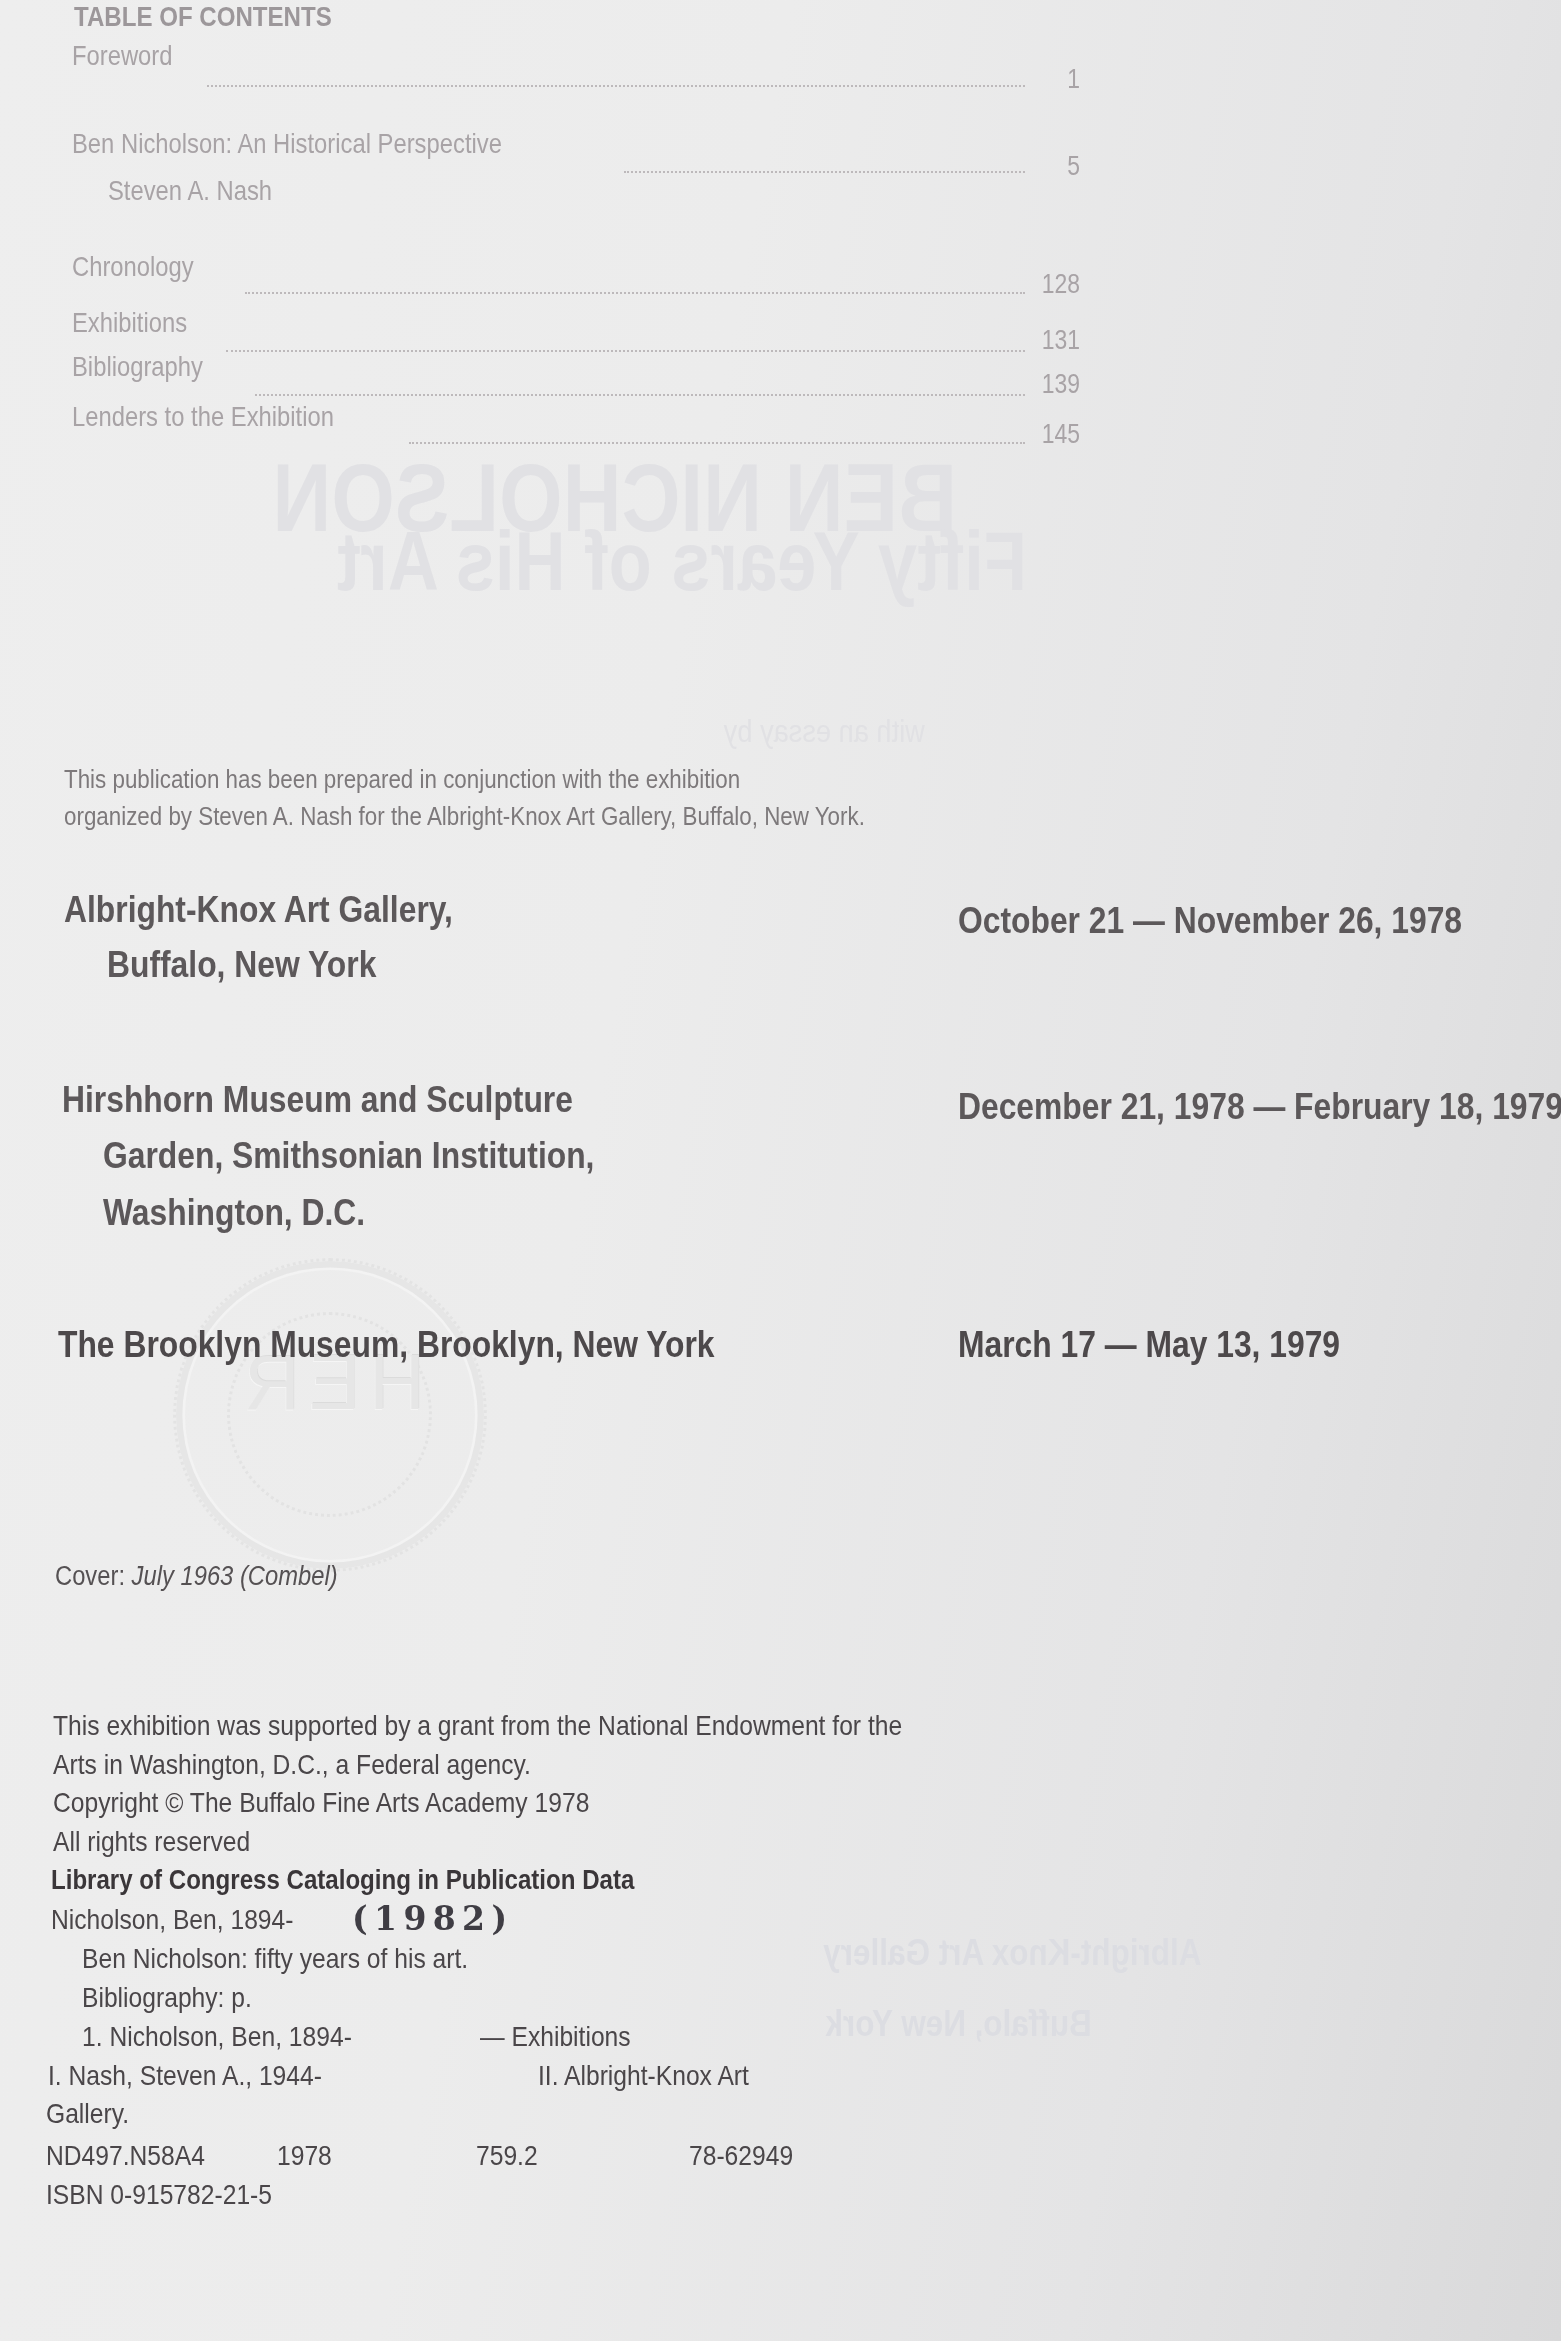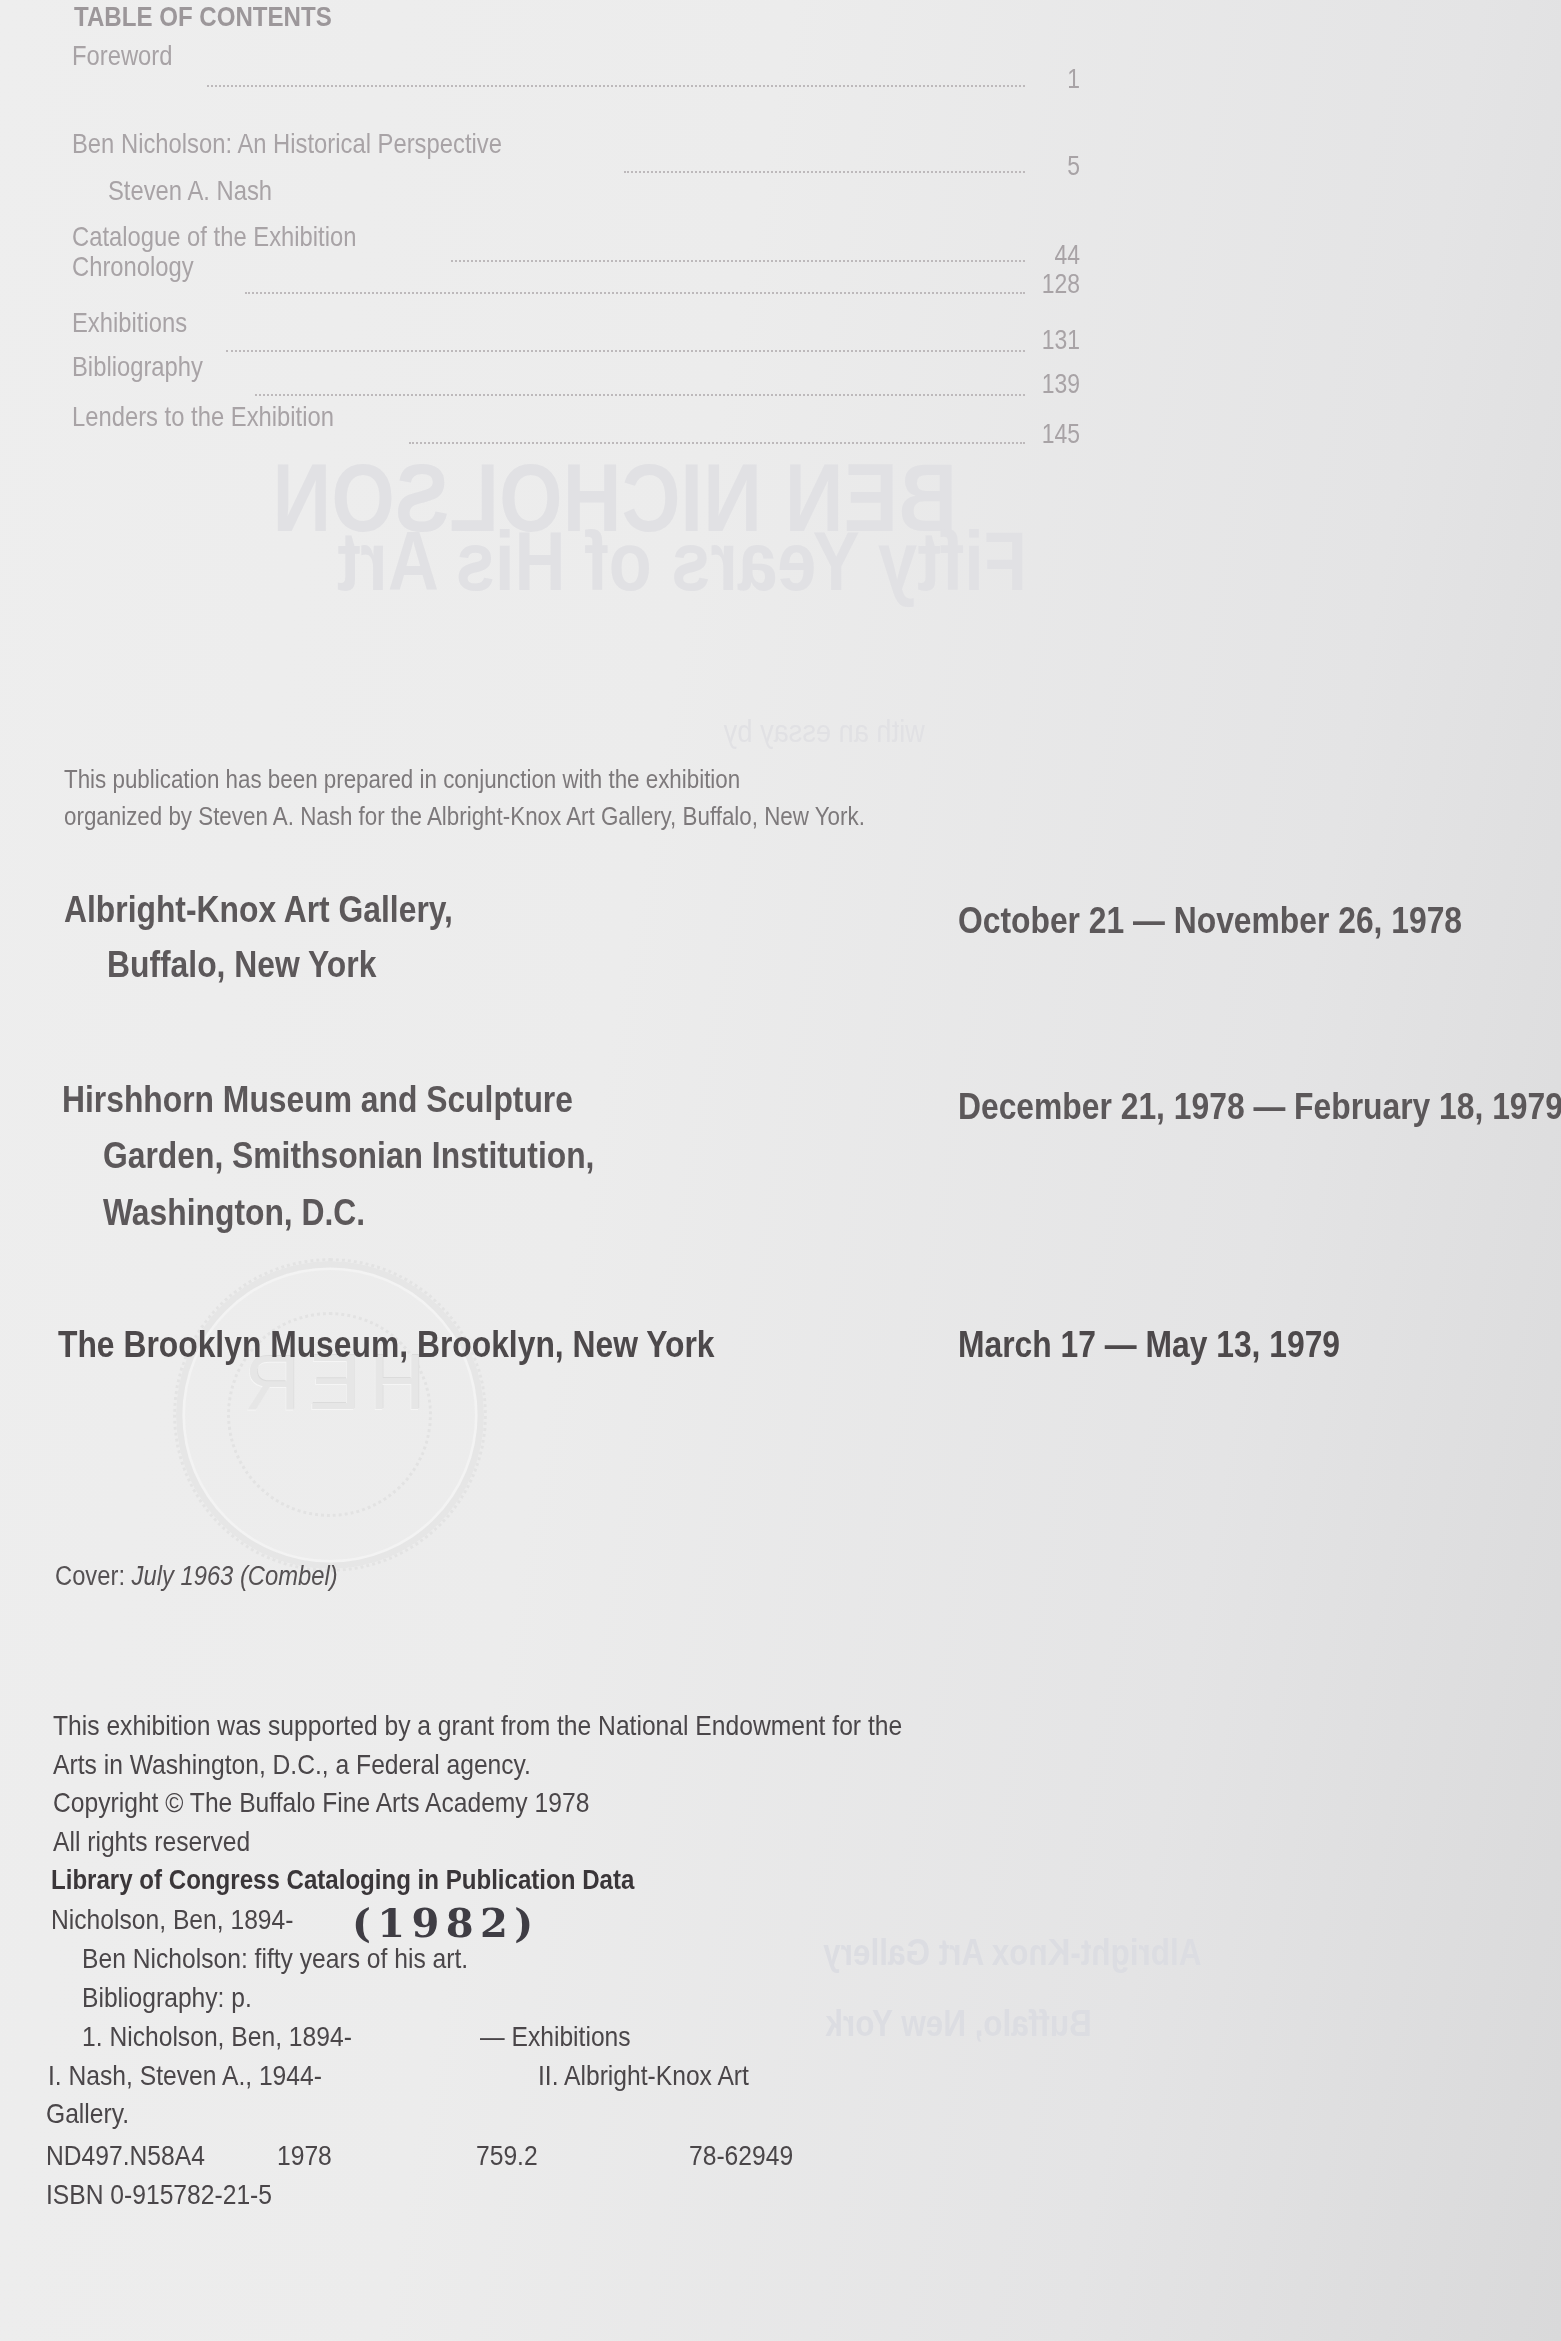--- a/index.html
+++ b/index.html
@@ -49,21 +49,21 @@
     font-weight: bold; font-size: 37px; color: #5c585a;
     transform: scaleX(0.86);
   }
   .cover { left: 55px; top: 1561px; font-size: 27px; color: #555153; transform: scaleX(0.88); }
   .cover i { font-style: italic; }
 
   .body-text { font-size: 28px; color: #4a4649; transform: scaleX(0.88); }
   .bold-head { font-weight: bold; font-size: 28px; color: #3a3639; transform: scaleX(0.86); }
 
   .handwritten {
-    font-family: "DejaVu Serif", serif; font-size: 40px; color: #3f3d44;
+    font-family: "DejaVu Serif", serif; font-size: 33px; color: #3f3d44;
     font-weight: bold; letter-spacing: 6.4px;
   }
 
   
   .seal {
     position: absolute; left: 173px; top: 1258px; width: 308px; height: 308px;
     border-radius: 50%;
     box-shadow: inset 0 0 0 6.4px #e6e6e6, inset 0 0 0 9px #f4f4f4;
     border: 3.9px dotted #e3e3e3;
     opacity: 0.9;
@@ -102,25 +102,20 @@
     <span class="dots" style="left:135px; right:55px; top:19px;"></span>
     <span class="pg" style="top:24.4px;">1</span>
   </div>
   <div class="toc-row" style="top:128px;text-decoration:underline;">
     <span class="lbl">Ben Nicholson: An Historical Perspective</span>
     <span class="dots" style="left:552px; right:55px; top:16.7px;"></span>
     <span class="pg" style="top:23px;">5</span>
   </div>
   <div class="abs toc-sub condensed" style="top:175px;">Steven A. Nash</div>
 
-  <div class="toc-row" style="top:221px;">
-    <span class="lbl">Catalogue of the Exhibition</span>
-    <span class="dots" style="left:379px; right:55px; top:13px;"></span>
-    <span class="pg" style="top:19px;">44</span>
-  </div>
   <div class="toc-row" style="top:251px;">
     <span class="lbl">Chronology</span>
     <span class="dots" style="left:173px; right:55px; top:15.4px;"></span>
     <span class="pg" style="top:18px;">128</span>
   </div>
   <div class="toc-row" style="top:307px;">
     <span class="lbl">Exhibitions</span>
     <span class="dots" style="left:154px; right:55px; top:16.7px;"></span>
     <span class="pg" style="top:18px;">131</span>
   </div>

